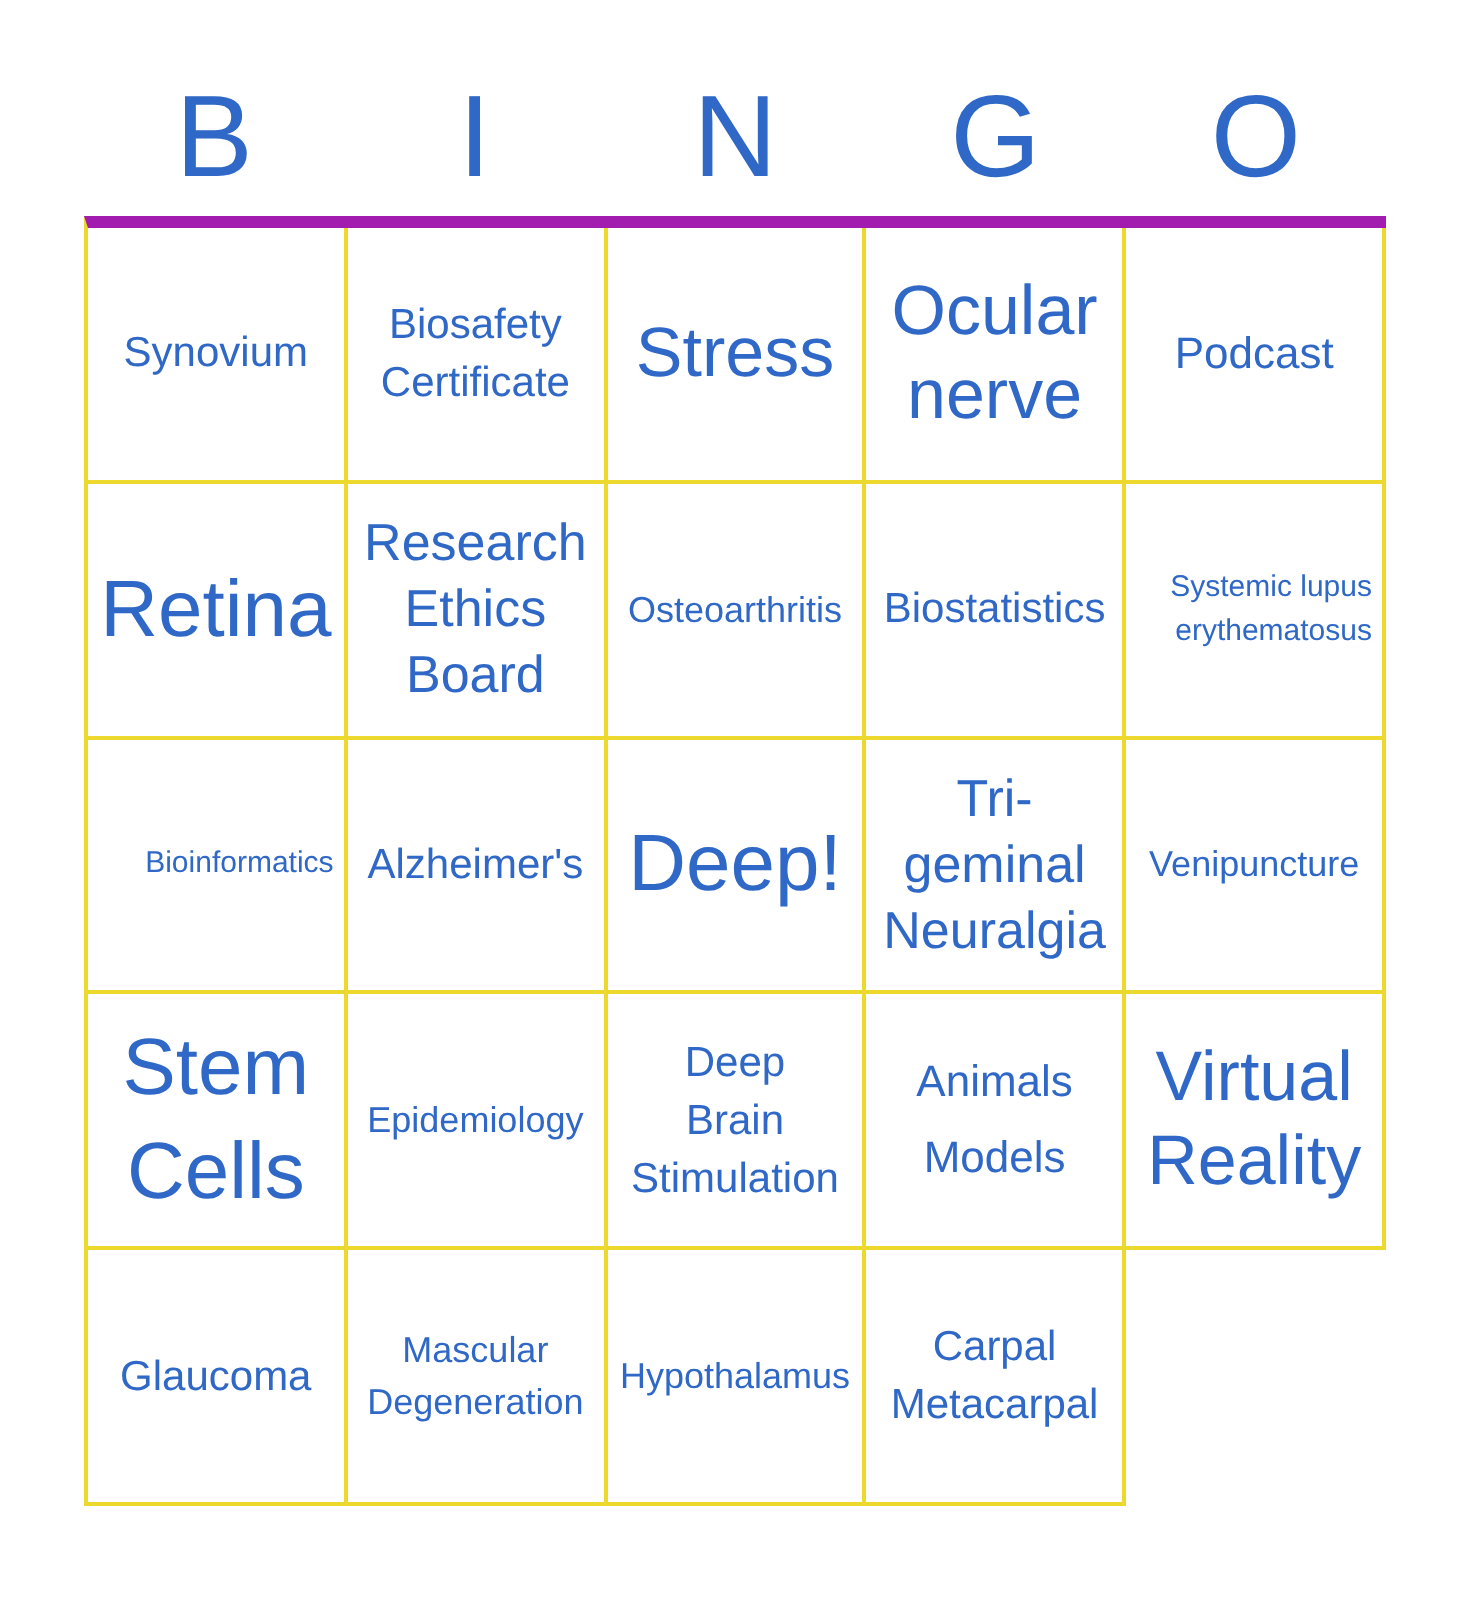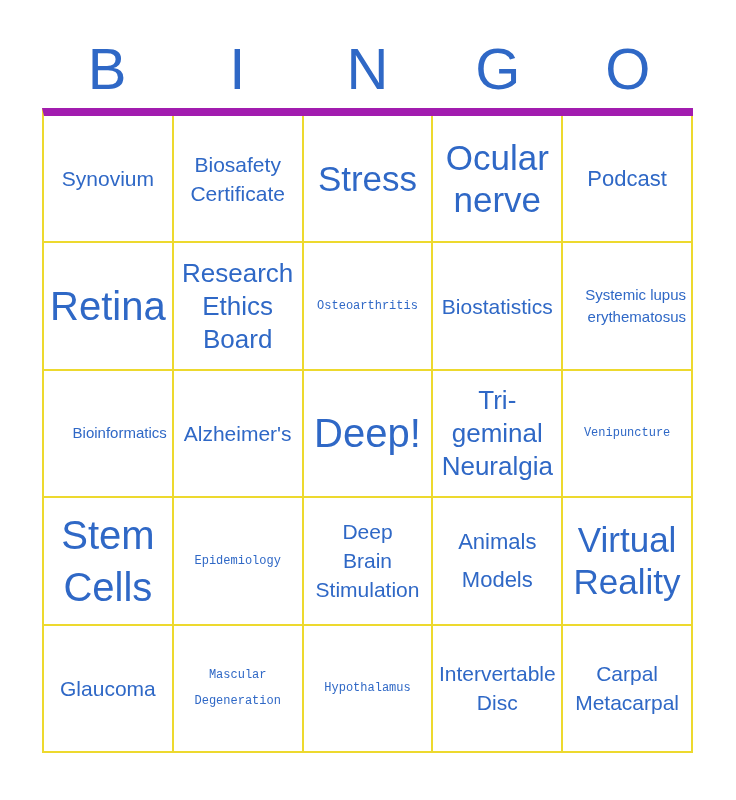--- a/index.html
+++ b/index.html
@@ -38,21 +38,21 @@
     font-family: "Liberation Sans", sans-serif;
     letter-spacing: 0px;
   }
   .grid {
     position: absolute;
     left: 42px;
     top: 108px;
     width: 651px;
     height: 645px;
     box-sizing: border-box;
-    border-top: 8px solid #a21caf;
+    border-top: 6px solid #a21caf;
     border-left: 2px solid #edd92e;
     display: grid;
     grid-template-columns: repeat(5, 1fr);
     grid-template-rows: repeat(5, 1fr);
   }
   .cell {
     box-sizing: border-box;
     border-right: 2px solid #edd92e;
     border-bottom: 2px solid #edd92e;
     display: flex;
@@ -65,21 +65,21 @@
   .cell-text {
     color: #2f68c6;
     font-family: "Liberation Sans", sans-serif;
     font-weight: 400;
     display: block;
     width: 100%;
     white-space: pre-line;
   }
   
   .sz-xs .cell-text { font-size: 15px;  line-height: 22px; text-align: right; }
-  .sz-s  .cell-text { font-size: 12px;  line-height: 26px; font-family: Liberation Mono, monospace; }
+  .sz-s  .cell-text { font-size: 18px;  line-height: 26px; }
   .sz-m  .cell-text { font-size: 21px;  line-height: 29px; }
   .sz-l  .cell-text { font-size: 26px;  line-height: 33px; }
   .sz-xl .cell-text { font-size: 22px;  line-height: 38px; }
   .sz-2x .cell-text { font-size: 35px;  line-height: 42px; }
   .sz-3x .cell-text { font-size: 40px;  line-height: 52px; }
 </style>
 </head>
 <body>
 
 <div class="card">
@@ -169,22 +169,18 @@
         <span class="cell-text">Glaucoma</span>
       </div>
       <div class="cell sz-s">
         <span class="cell-text">Mascular
 Degeneration</span>
       </div>
       <div class="cell sz-s">
         <span class="cell-text">Hypothalamus</span>
       </div>
       <div class="cell sz-m">
-        <span class="cell-text">Intervertable
-Disc</span>
-      </div>
-      <div class="cell sz-m">
         <span class="cell-text">Carpal
 Metacarpal</span>
       </div>
     </div>
 
 </div>
 
 </body></html>

